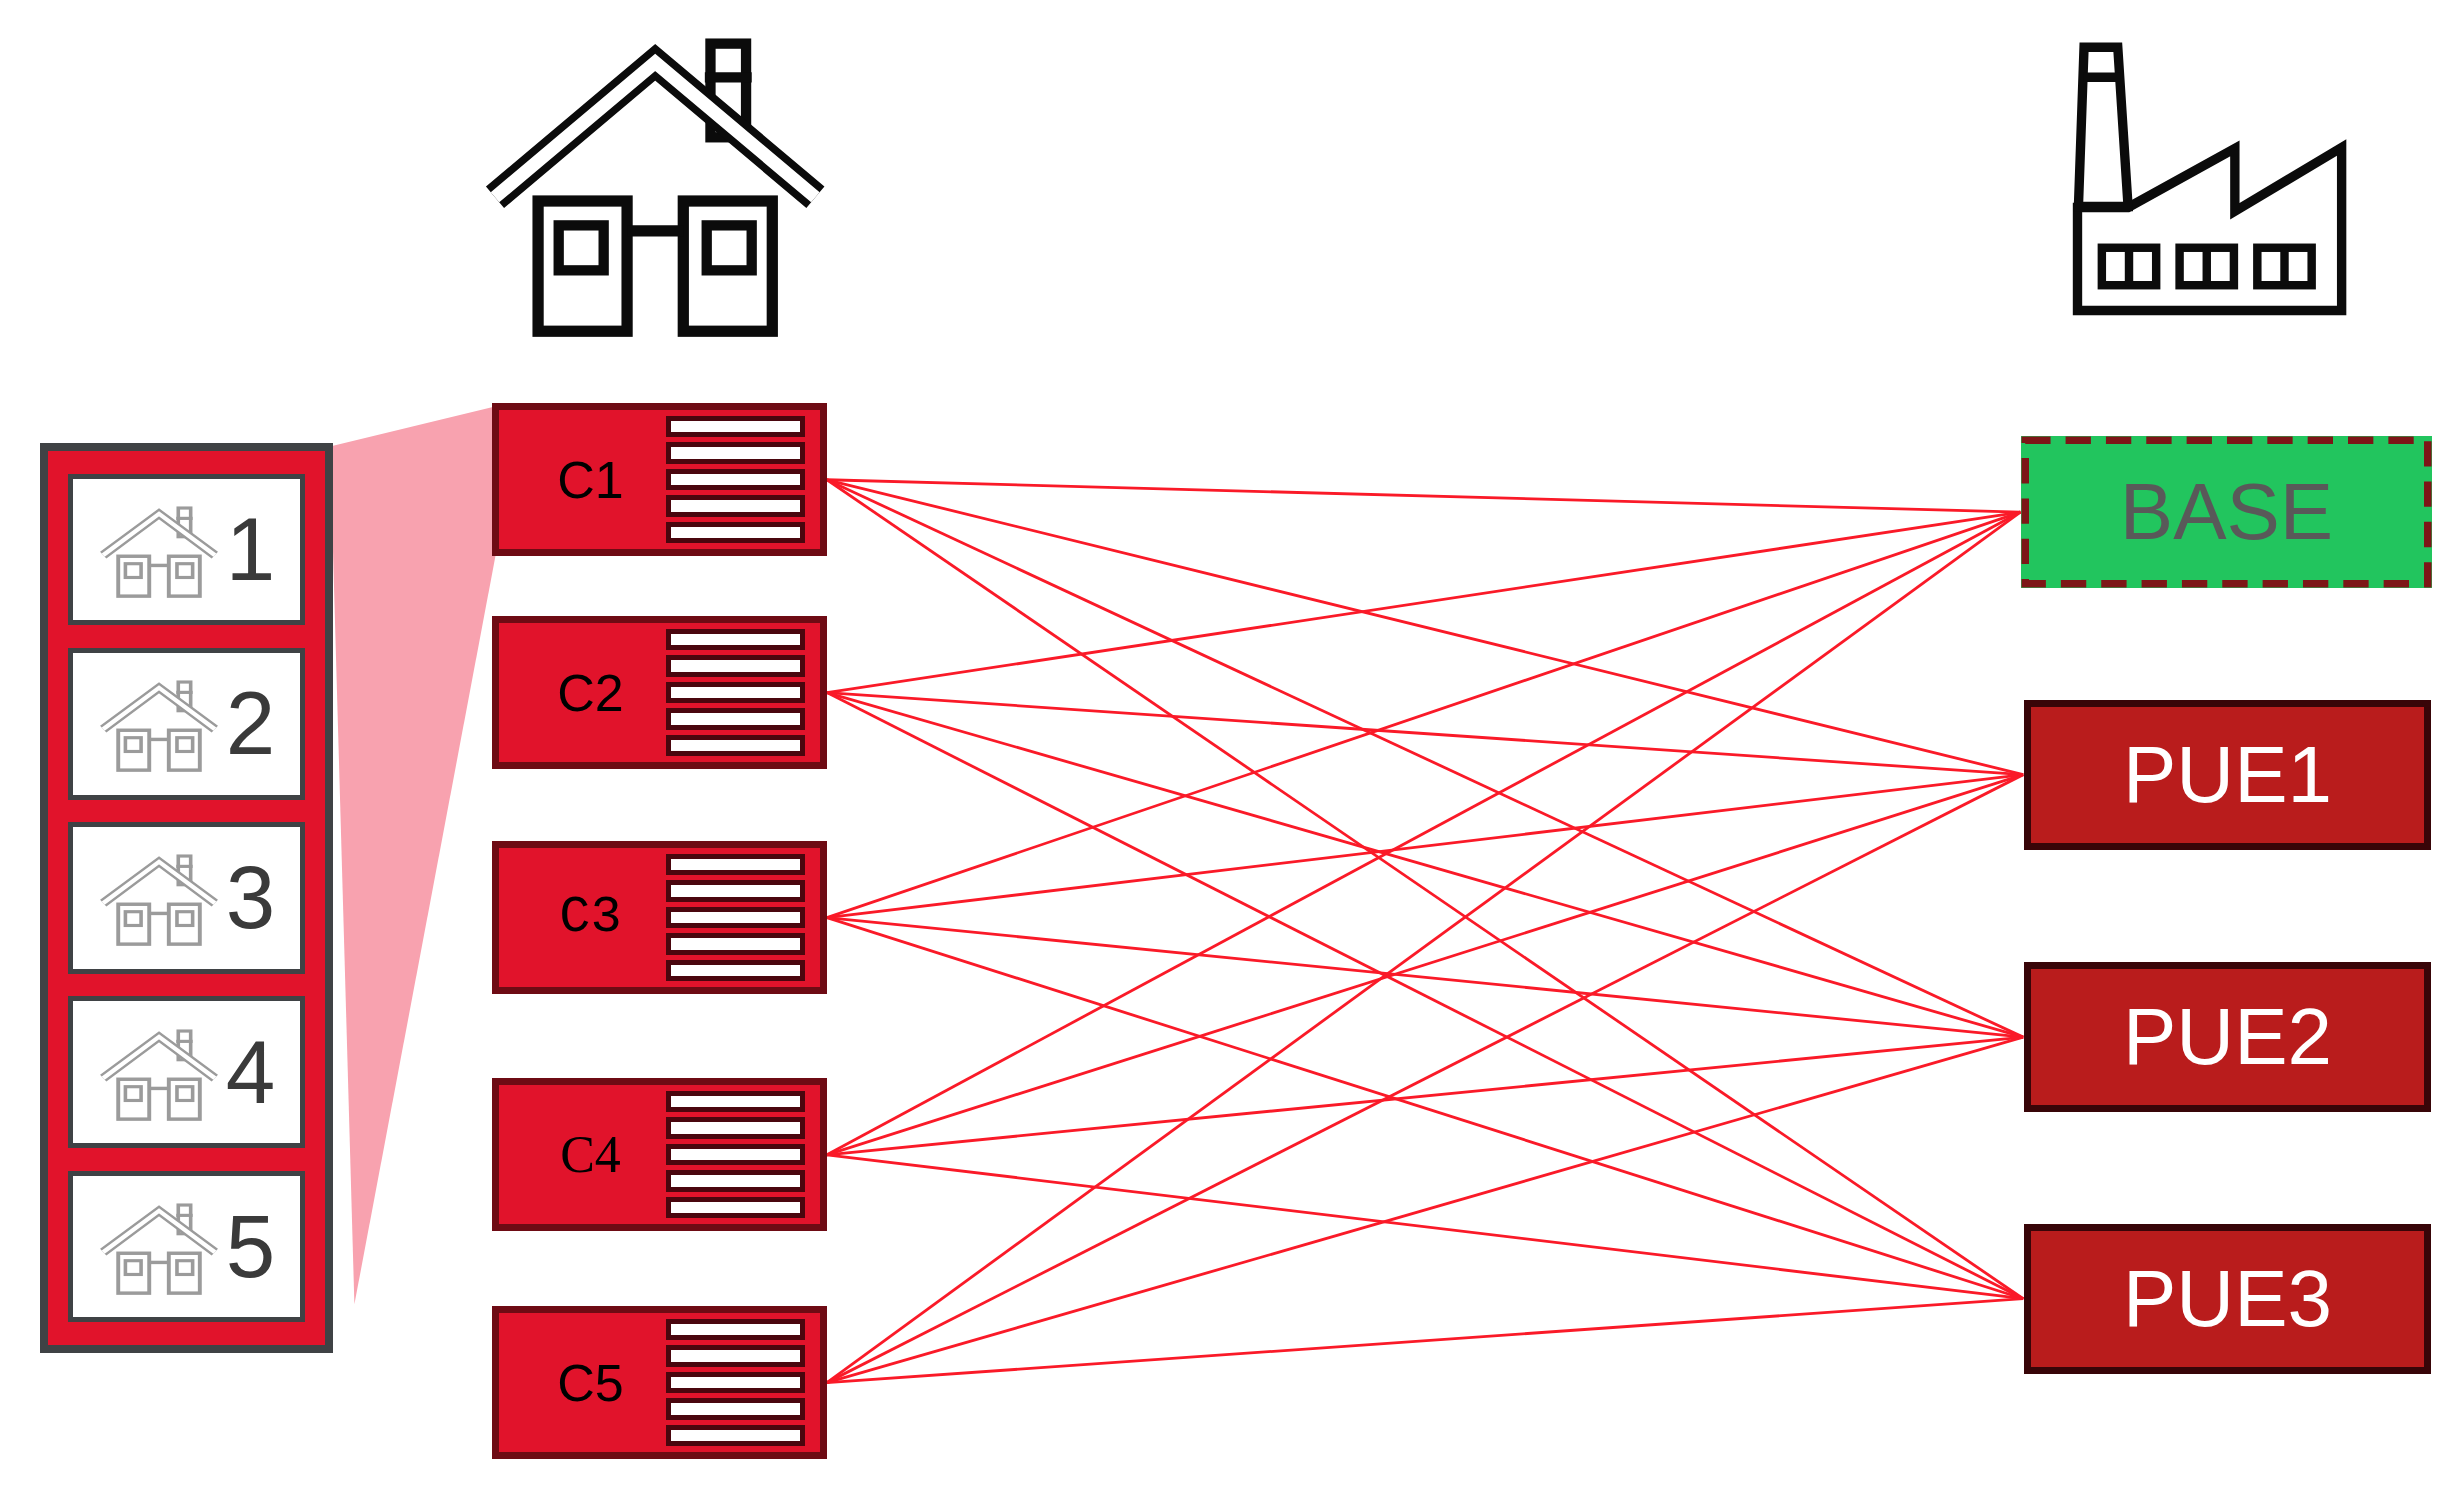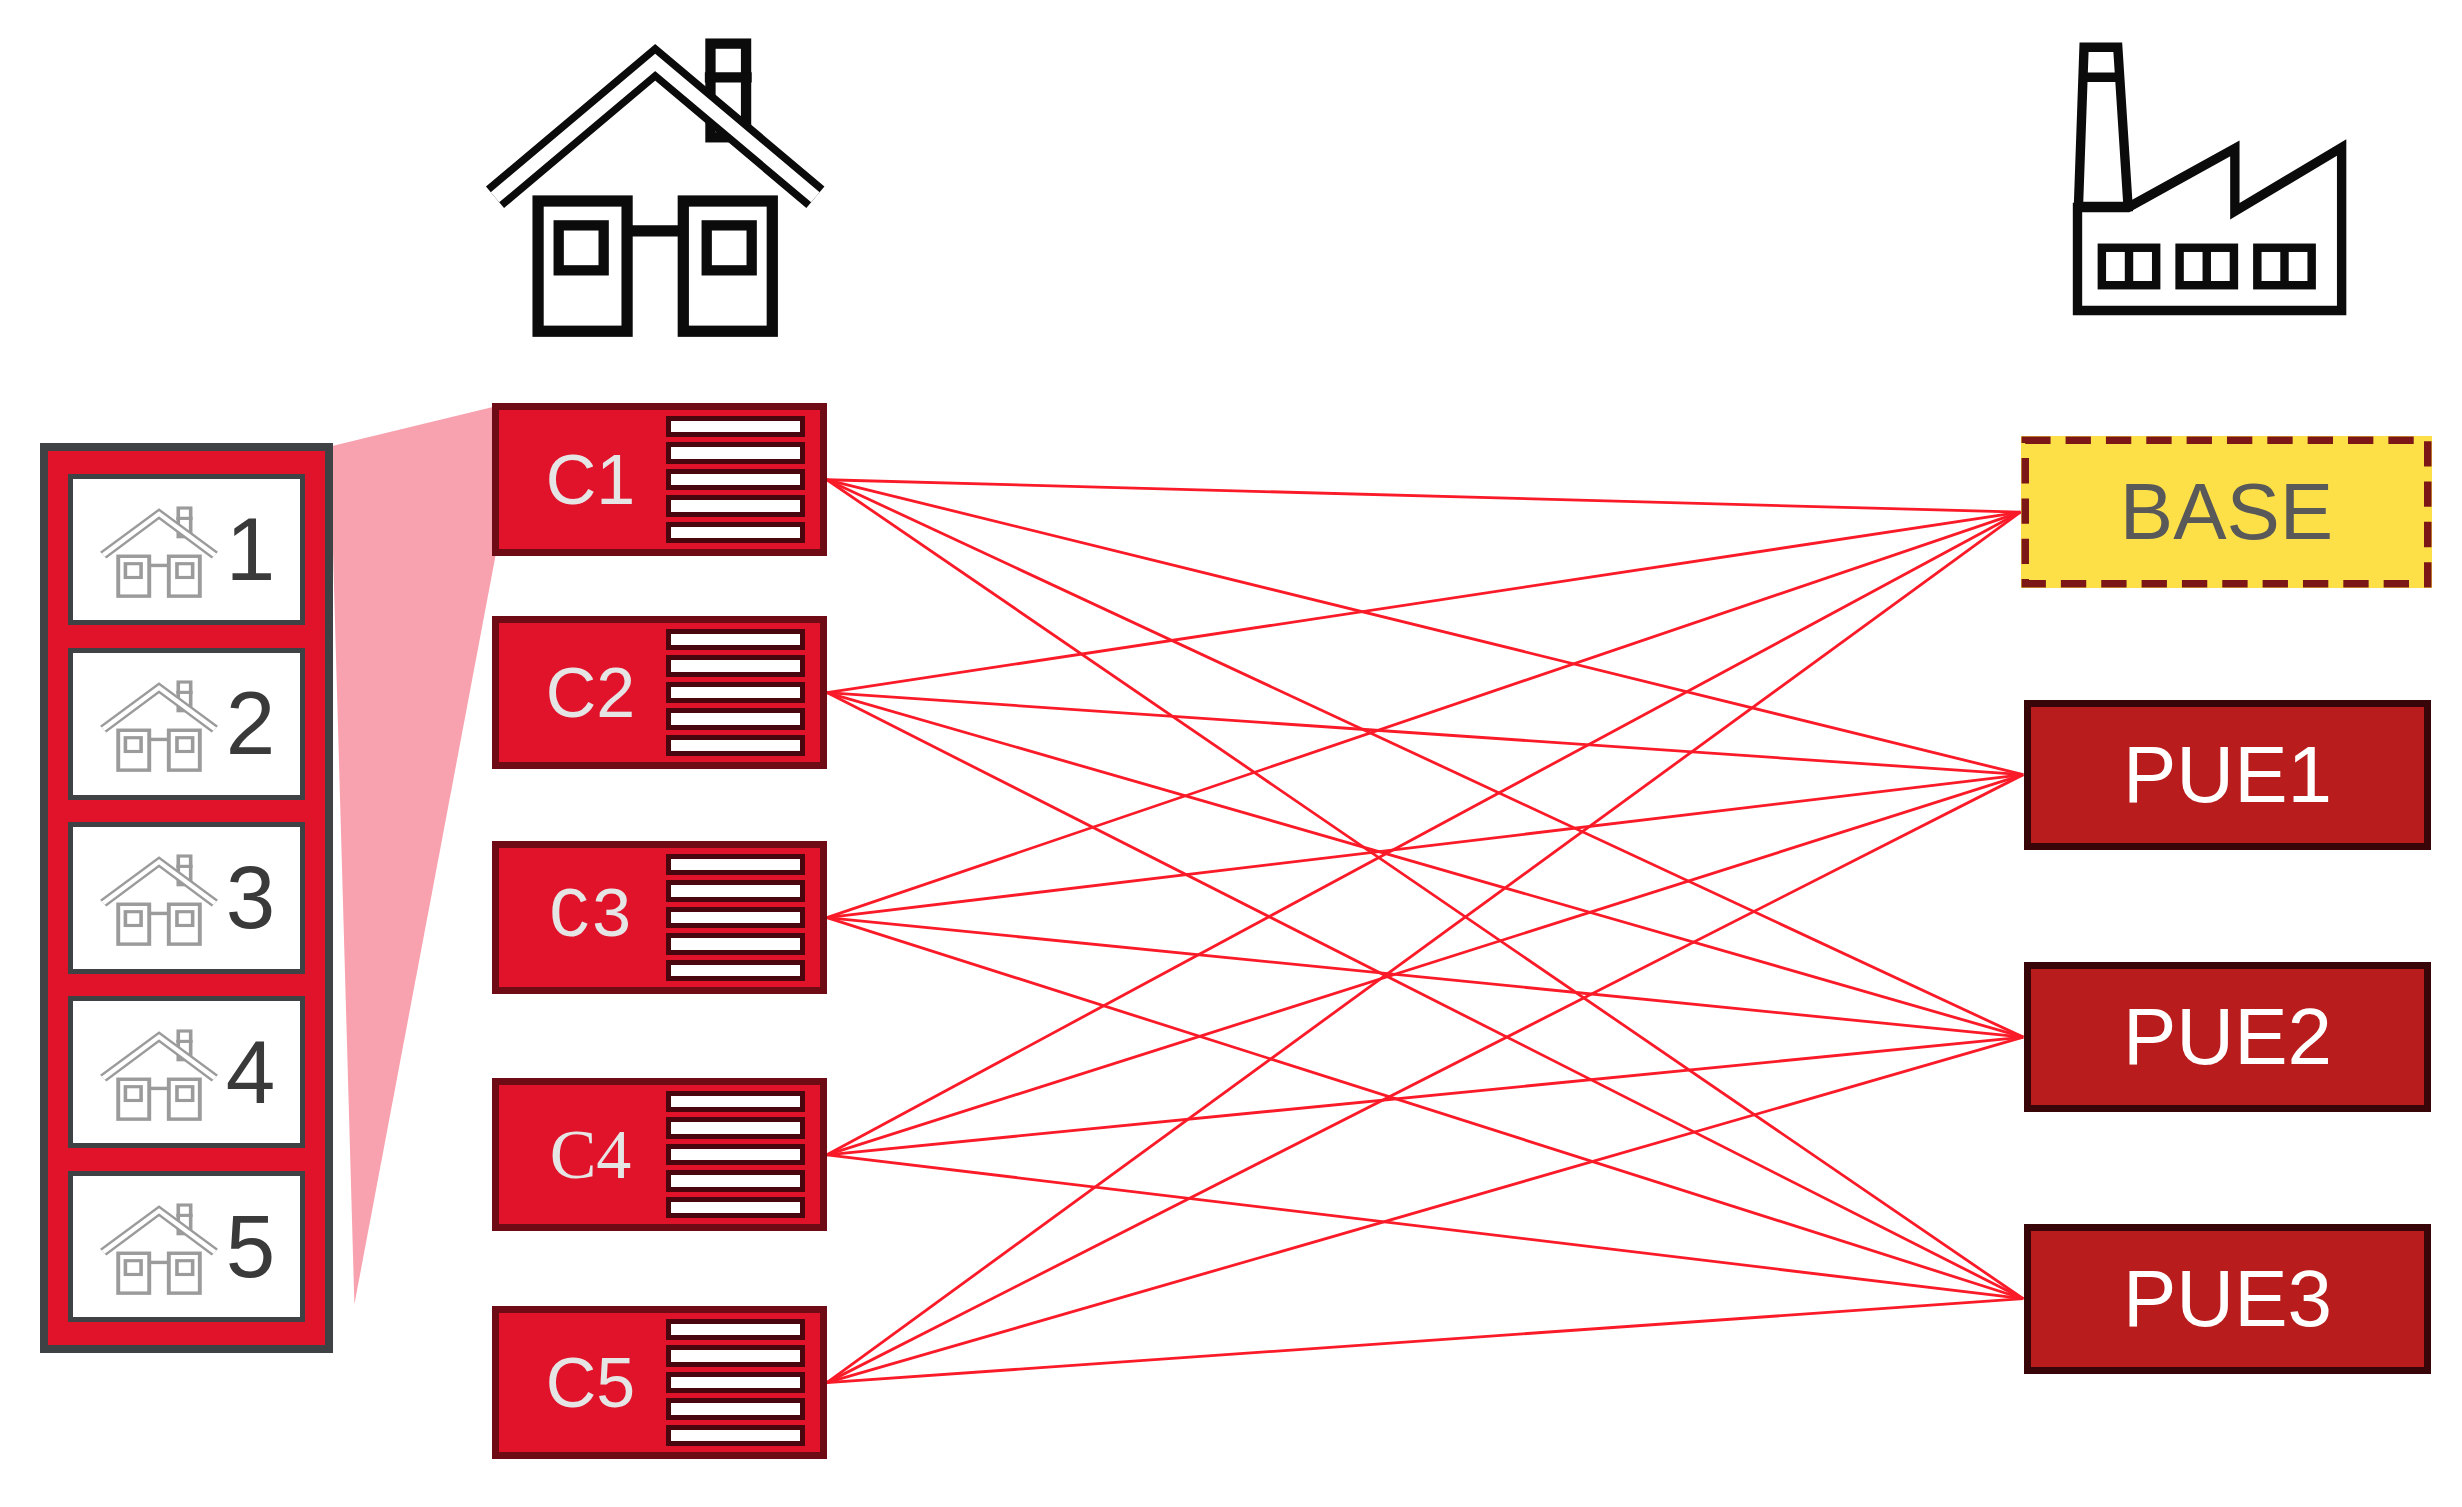--- a/index.html
+++ b/index.html
@@ -66,22 +66,22 @@
   }
   .c1 { top: 403px; } .c2 { top: 616px; } .c3 { top: 841px; font-family: Liberation Mono, monospace; }
   .c4 { top: 1078px; font-family: Liberation Serif, serif; } .c5 { top: 1306px; padding-left: 36px; }
   .cluster-label {
     position: absolute;
     left: 0; top: 0; bottom: 0;
     width: 183px;
     display: flex;
     align-items: center;
     justify-content: center;
-    color: #e5e5e5;
-    font-size: 70px;
+    color: #000000;
+    font-size: 52px;
     line-height: 1;
   }
   .stripes {
     position: absolute;
     right: 15px; top: 5.6px; bottom: 5.6px;
     width: 139px;
     display: flex;
     flex-direction: column;
     gap: 4.7px;
   }
@@ -100,21 +100,21 @@
     display: flex;
     align-items: center;
     justify-content: center;
     z-index: 3;
     font-size: 80px;
     line-height: 1;
   }
   .program.base {
     left: 2021px; top: 436px;
     width: 411px; height: 152px;
-    background: #fde047;
+    background: #22c55e;
     color: #595959;
   }
   .base-border-svg { position: absolute; left: 0; top: 0; width: 100%; height: 100%; }
   .program.pue {
     left: 2024px;
     width: 407px; height: 150px;
     background: #b91c1c;
     border: 7.5px solid #380508;
     color: #ffffff;
   }

